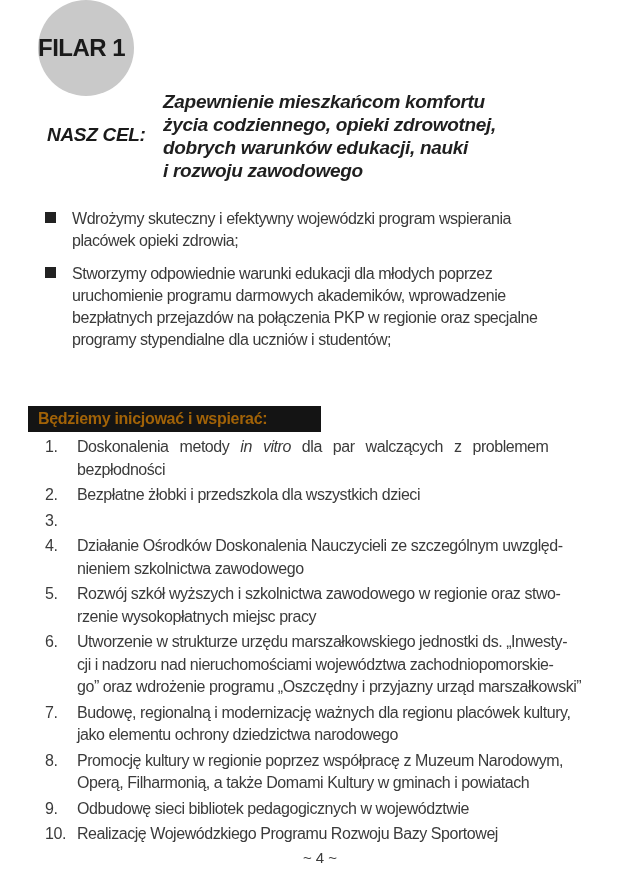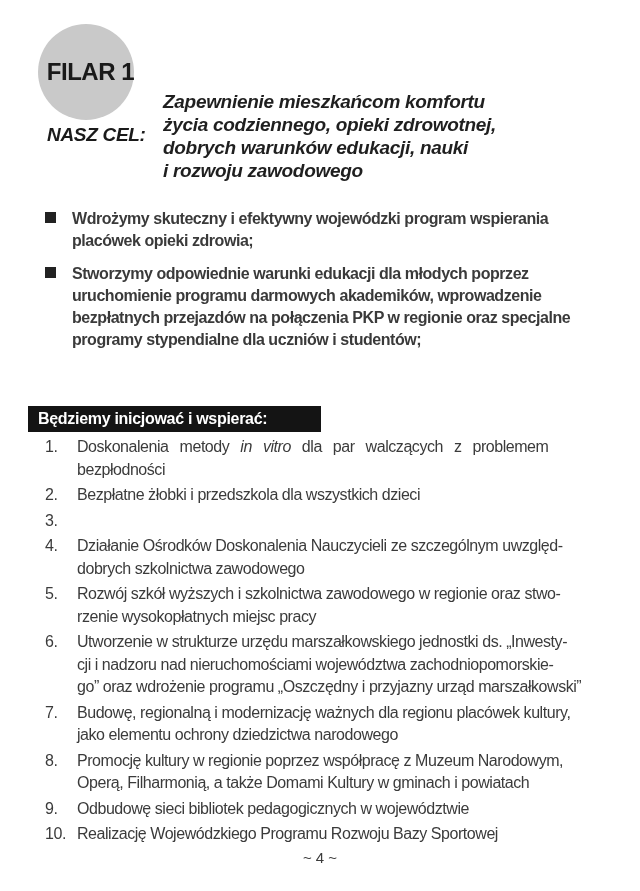--- a/index.html
+++ b/index.html
@@ -6,25 +6,25 @@
   body { background: #777; font-family: "Liberation Sans", sans-serif; }
   .page {
     position: relative;
     width: 640px; height: 891px;
     margin: 0 auto;
     background: #ffffff;
     overflow: hidden;
     color: #3a3a3a;
   }
   .pillar-circle {
-    position: absolute; left: 38px; top: 24px;
+    position: absolute; left: 38px; top: 0;
     width: 96px; height: 96px;
     background: #c9c9c9;
     border-radius: 50%;
-    display: flex; align-items: center; justify-content: flex-end;
+    display: flex; align-items: center; justify-content: flex-start;
   }
   .pillar-circle .badge-label {
     font-weight: bold; font-size: 24px; letter-spacing: -0.5px;
     color: #1a1a1a;
   }
   .page-title {
     position: absolute; left: 162px; top: 46px;
     font-size: 27px; letter-spacing: -0.8px;
     color: #323232;
     white-space: pre;
@@ -46,33 +46,33 @@
   .highlights {
     position: absolute; left: 45px; top: 208px; width: 570px;
   }
   .hl-item { display: flex; margin-bottom: 11px; }
   .sq {
     flex: 0 0 auto;
     width: 11px; height: 11px; background: #222;
     margin: 4px 16px 0 0;
   }
   .hl-text {
-    font-weight: bold; font-size: 16px; letter-spacing: -0.45px;
+    font-weight: normal; font-size: 16px; letter-spacing: -0.45px;
     line-height: 22px; color: #3a3a3a;
     white-space: pre;
   }
   .banner {
     position: absolute; left: 28px; top: 406px;
     width: 293px; height: 26px;
     background: #141414;
     display: flex; align-items: center;
     padding-left: 10px;
   }
   .banner-label {
-    color: #ffffff; font-weight: bold; font-size: 16px;
+    color: #a16207; font-weight: bold; font-size: 16px;
     letter-spacing: -0.3px; white-space: pre;
   }
   .list {
     position: absolute; left: 45px; top: 436px; width: 575px;
   }
   .row { display: flex; margin-bottom: 3px; }
   .num {
     flex: 0 0 32px;
     font-size: 16px; letter-spacing: -0.4px; line-height: 22.5px;
     color: #3b3b3b;
@@ -135,21 +135,21 @@
     <div class="row">
       <span class="num">2.</span>
       <span class="item-text">Bezpłatne żłobki i przedszkola dla wszystkich dzieci</span>
     </div>
     <div class="row">
       <span class="num">3.</span>
     </div>
     <div class="row">
       <span class="num">4.</span>
       <span class="item-text">Działanie Ośrodków Doskonalenia Nauczycieli ze szczególnym uwzględ-
-dobrych szkolnictwa zawodowego</span>
+nieniem szkolnictwa zawodowego</span>
     </div>
     <div class="row">
       <span class="num">5.</span>
       <span class="item-text">Rozwój szkół wyższych i szkolnictwa zawodowego w regionie oraz stwo-
 rzenie wysokopłatnych miejsc pracy</span>
     </div>
     <div class="row">
       <span class="num">6.</span>
       <span class="item-text">Utworzenie w strukturze urzędu marszałkowskiego jednostki ds. „Inwesty-
 cji i nadzoru nad nieruchomościami województwa zachodniopomorskie-

